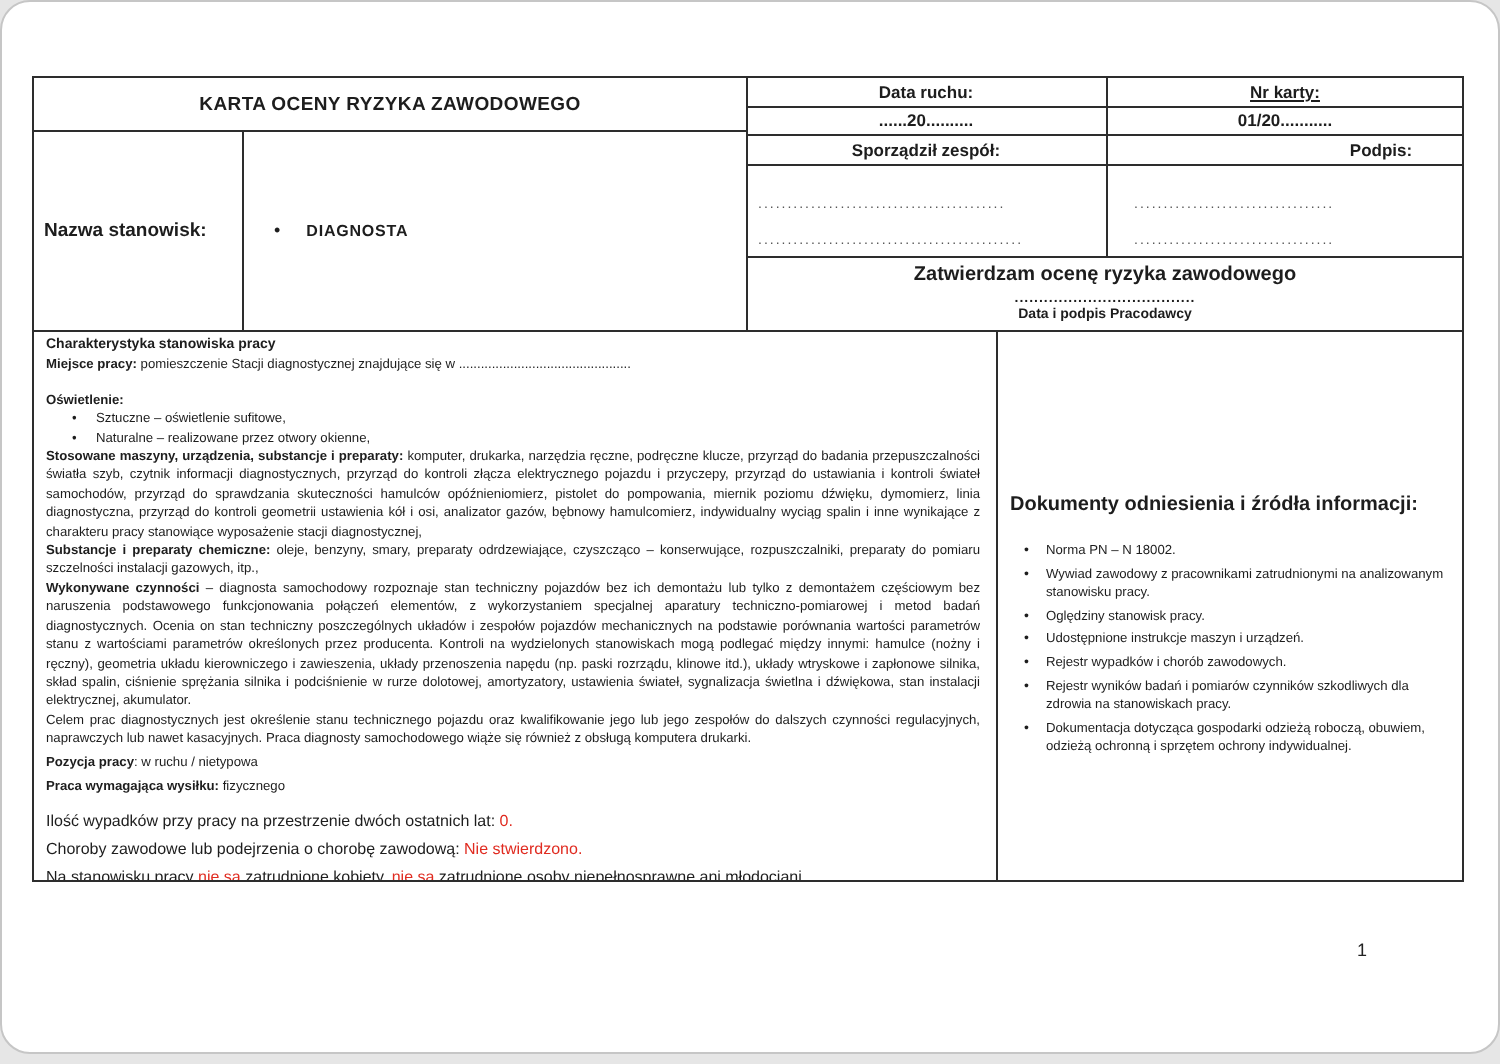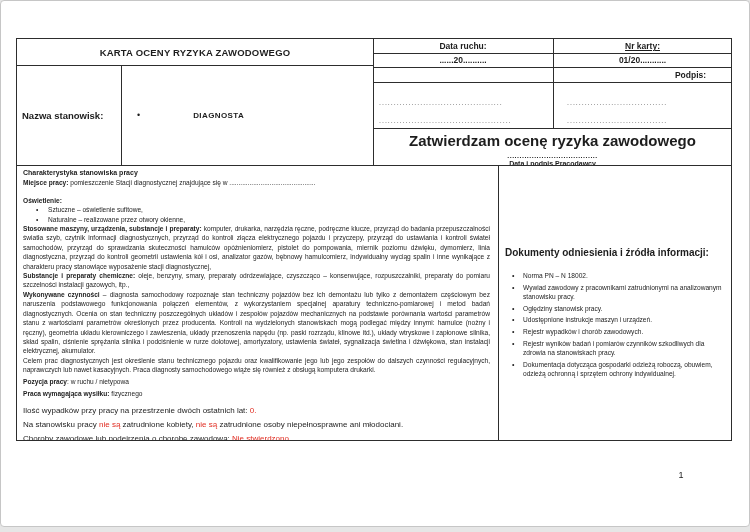--- a/index.html
+++ b/index.html
@@ -1,39 +1,39 @@
 <!DOCTYPE html>
 <html lang="pl"><head>
 <meta charset="utf-8">
 <style>
   html,body{margin:0;padding:0;background:#e6e6e6;font-family:"Liberation Sans","DejaVu Sans",sans-serif;}
   .page{position:relative;width:748px;height:525px;background:#ffffff;border:1px solid #c6c6c6;
-        border-radius:4px;overflow:hidden;color:#1d1d1d;}
+        border-radius:15px;overflow:hidden;color:#1d1d1d;}
   .abs{position:absolute;box-sizing:border-box;overflow:hidden;}
   
   .tbl-outline{left:15px;top:37px;width:716px;height:403px;border:1.6px solid #2d2d2d;}
   .vline,.hline{background:#2d2d2d;}
   .vline{width:1px;}
   .hline{height:1px;}
   
   .title-cell{left:16px;top:38px;width:356px;height:26px;display:flex;align-items:center;justify-content:center;
               font-weight:bold;font-size:9.5px;letter-spacing:.2px;}
   .hdr-lbl{display:flex;align-items:center;justify-content:center;font-weight:bold;font-size:8.5px;}
   .sig-cell{display:flex;flex-direction:column;justify-content:flex-end;padding:0 0 3px 6px;color:#555;}
   .sig-cell span{font-size:7px;line-height:9px;letter-spacing:1px;white-space:nowrap;}
   .sig-cell .s1{margin-bottom:9px;}
   .zatw-cell{left:372px;top:127px;width:359px;height:37px;text-align:center;padding-top:4px;}
-  .zatw-title{font-weight:bold;font-size:15px;}
+  .zatw-title{font-weight:bold;font-size:10px;}
   .zatw-dots{font-weight:bold;font-size:7px;margin-top:3px;line-height:7px;letter-spacing:.5px;}
   .zatw-cap{font-weight:bold;font-size:7px;line-height:9px;}
   .nazwa-cell{left:16px;top:64px;width:104px;height:100px;display:flex;align-items:center;
               padding-left:5px;font-weight:bold;font-size:9.5px;}
   .diag-cell{left:120px;top:64px;width:252px;height:100px;display:flex;align-items:center;padding-left:16px;}
   .diag-cell .blt{font-size:9px;margin-right:13px;}
-  .diag-cell .val{font-weight:bold;font-size:8px;letter-spacing:.4px;margin-left:40px;}
+  .diag-cell .val{font-weight:bold;font-size:8px;letter-spacing:.4px;}
   
   .body-left{left:16px;top:164px;width:481px;height:275px;padding:3px 8px 0 6px;
              font-size:6.6px;line-height:9.4px;}
   .body-left p{margin:0;text-align:justify;}
   .b{font-weight:bold;}
   .red{color:#e02b20;}
   .h-char{font-weight:bold;font-size:7px;margin-bottom:1px;}
   .single{white-space:nowrap;}
   .gap8{height:8px;}
   .osw-item{display:flex;padding-left:13px;}
@@ -64,20 +64,21 @@
   <div class="abs hline" style="left:372px;top:81px;width:359px;"></div>
   <div class="abs hline" style="left:372px;top:127px;width:359px;"></div>
   <div class="abs hline" style="left:16px;top:164px;width:715px;"></div>
 
   <div class="abs title-cell">KARTA OCENY RYZYKA ZAWODOWEGO</div>
 
   <div class="abs hdr-lbl" style="left:372px;top:38px;width:180px;height:14px;">Data ruchu:</div>
   <div class="abs hdr-lbl" style="left:552px;top:38px;width:179px;height:14px;text-decoration:underline;">Nr karty:</div>
   <div class="abs hdr-lbl" style="left:372px;top:52px;width:180px;height:14px;">......20..........</div>
   <div class="abs hdr-lbl" style="left:552px;top:52px;width:179px;height:14px;">01/20...........</div>
+  <div class="abs hdr-lbl" style="left:372px;top:66px;width:180px;height:15px;">Sporządził zespół:</div>
   <div class="abs hdr-lbl" style="left:552px;top:66px;width:179px;height:15px;margin-left:48px;">Podpis:</div>
 
   <div class="abs sig-cell" style="left:372px;top:81px;width:180px;height:46px;">
     <span class="s1">..........................................</span>
     <span>.............................................</span>
   </div>
   <div class="abs sig-cell" style="left:552px;top:81px;width:179px;height:46px;padding-left:14px;">
     <span class="s1">..................................</span>
     <span>..................................</span>
   </div>
@@ -109,22 +110,22 @@
     </div>
     <p><span class="b">Stosowane maszyny, urządzenia, substancje i preparaty:</span><span> komputer, drukarka, narzędzia ręczne, podręczne klucze, przyrząd do badania przepuszczalności światła szyb, czytnik informacji diagnostycznych, przyrząd do kontroli złącza elektrycznego pojazdu i przyczepy, przyrząd do ustawiania i kontroli świateł samochodów, przyrząd do sprawdzania skuteczności hamulców opóźnieniomierz, pistolet do pompowania, miernik poziomu dźwięku, dymomierz, linia diagnostyczna, przyrząd do kontroli geometrii ustawienia kół i osi, analizator gazów, bębnowy hamulcomierz, indywidualny wyciąg spalin i inne wynikające z charakteru pracy stanowiące wyposażenie stacji diagnostycznej,</span></p>
     <p><span class="b">Substancje i preparaty chemiczne:</span><span> oleje, benzyny, smary, preparaty odrdzewiające, czyszcząco – konserwujące, rozpuszczalniki, preparaty do pomiaru szczelności instalacji gazowych, itp.,</span></p>
     <p><span class="b">Wykonywane czynności</span><span> – diagnosta samochodowy rozpoznaje stan techniczny pojazdów bez ich demontażu lub tylko z demontażem częściowym bez naruszenia podstawowego funkcjonowania połączeń elementów, z wykorzystaniem specjalnej aparatury techniczno-pomiarowej i metod badań diagnostycznych. Ocenia on stan techniczny poszczególnych układów i zespołów pojazdów mechanicznych na podstawie porównania wartości parametrów stanu z wartościami parametrów określonych przez producenta. Kontroli na wydzielonych stanowiskach mogą podlegać między innymi: hamulce (nożny i ręczny), geometria układu kierowniczego i zawieszenia, układy przenoszenia napędu (np. paski rozrządu, klinowe itd.), układy wtryskowe i zapłonowe silnika, skład spalin, ciśnienie sprężania silnika i podciśnienie w rurze dolotowej, amortyzatory, ustawienia świateł, sygnalizacja świetlna i dźwiękowa, stan instalacji elektrycznej, akumulator.</span></p>
     <p>Celem prac diagnostycznych jest określenie stanu technicznego pojazdu oraz kwalifikowanie jego lub jego zespołów do dalszych czynności regulacyjnych, naprawczych lub nawet kasacyjnych. Praca diagnosty samochodowego wiąże się również z obsługą komputera drukarki.</p>
     <div style="margin-top:2px;"><span class="b">Pozycja pracy</span><span>: w ruchu / nietypowa</span></div>
     <div style="margin-top:3px;"><span class="b">Praca wymagająca wysiłku:</span><span> fizycznego</span></div>
 
     <div class="big-lines">
       <div><span>Ilość wypadków przy pracy na przestrzenie dwóch ostatnich lat: </span><span class="red">0.</span></div>
+      <div><span>Choroby zawodowe lub podejrzenia o chorobę zawodową: </span><span class="red">Nie stwierdzono.</span></div>
       <div><span>Na stanowisku pracy </span><span class="red">nie są</span><span> zatrudnione kobiety, </span><span class="red">nie są</span><span> zatrudnione osoby niepełnosprawne ani młodociani.</span></div>
-      <div><span>Choroby zawodowe lub podejrzenia o chorobę zawodową: </span><span class="red">Nie stwierdzono.</span></div>
     </div>
   </div>
 
   <div class="abs body-right">
     <div class="dok-h">Dokumenty odniesienia i źródła informacji:</div>
     <div class="dok-list">
       <div class="dok-item">
         <span class="blt">•</span>
         <span class="txt">Norma PN – N 18002.</span>
         </div>

